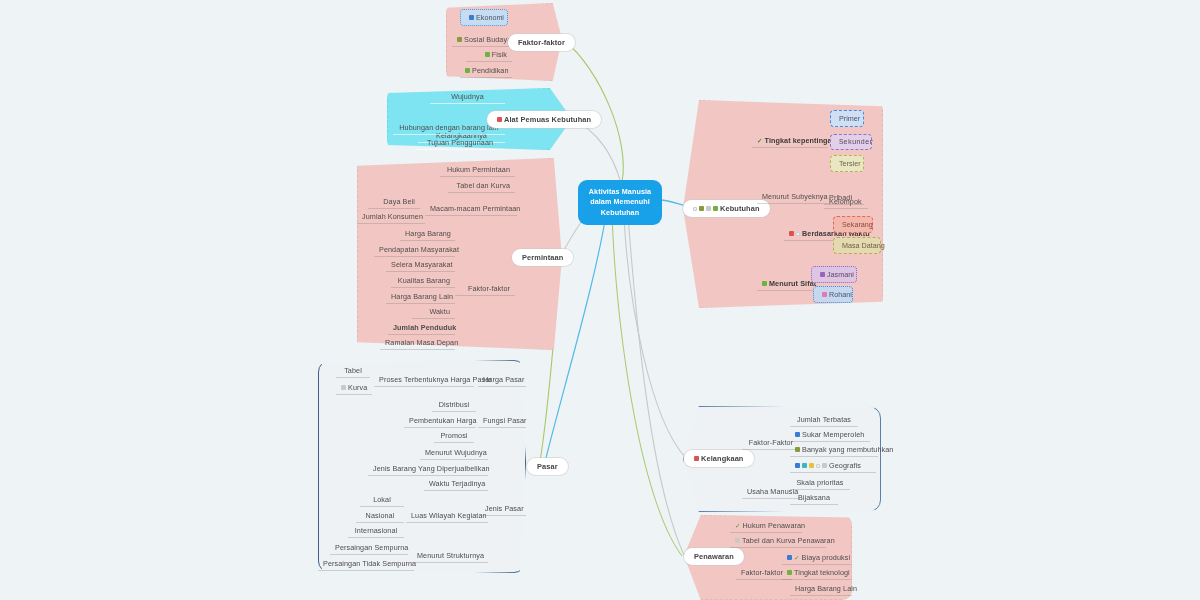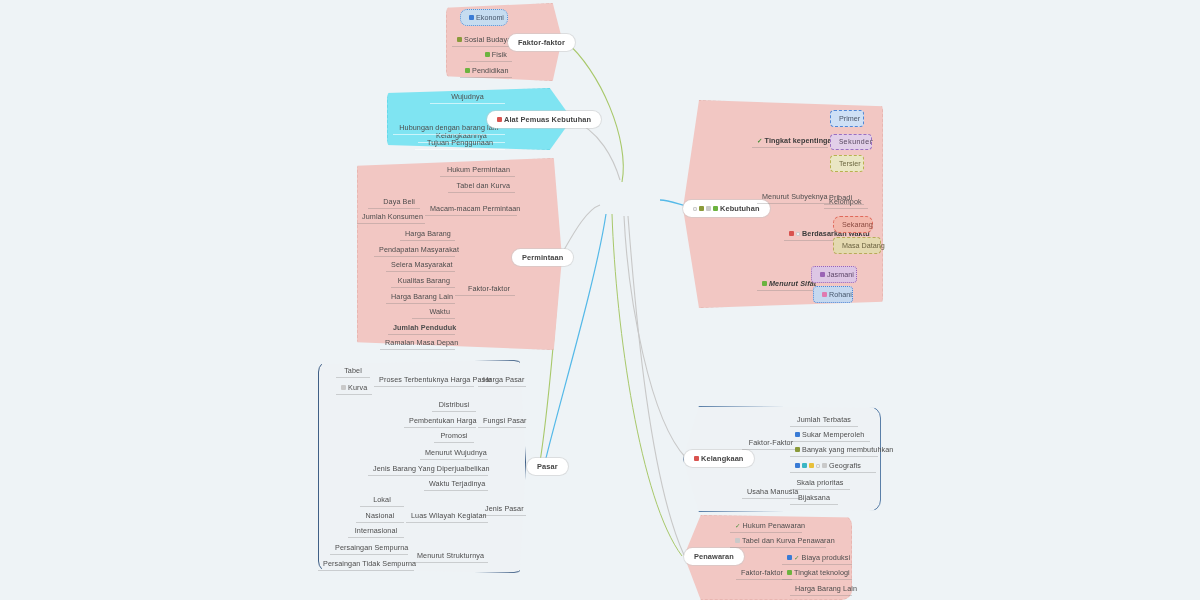--- a/index.html
+++ b/index.html
@@ -144,21 +144,21 @@
 
       <path d="M628,216 C636,320 650,480 684,555" stroke="#c8c8c8"></path>
 
       <path d="M612,214 C616,330 640,500 682,556" stroke="#a8c86a" stroke-width="1"></path>
     </g>
   </svg>
 
   <div class="blob" style="left:446px; top:3px; width:116px; height:78px;
               clip-path: polygon(0 6%,92% 0,100% 46%,92% 100%,0 94%);"></div>
 
-  <div class="badge b-ekonomi" style="left:460px; top:9px; width:48px;border-radius:7px;">
+  <div class="badge b-ekonomi" style="left:460px; top:9px; width:48px;">
     <span class="ic blue"></span><span>Ekonomi</span>
   </div>
   <div class="node leaf" style="left:452px; top:33px; width:60px;">
     <span class="ic olive"></span><span>Sosial Budaya</span>
   </div>
   <div class="node leaf" style="left:466px; top:48px; width:46px; text-align:right;">
     <span class="ic green"></span><span>Fisik</span>
   </div>
   <div class="node leaf" style="left:460px; top:64px; width:52px; text-align:right;">
     <span class="ic green"></span><span>Pendidikan</span>
@@ -192,20 +192,21 @@
   <div class="node leaf" style="left:386px; top:258px; width:69px; text-align:right;">Selera Masyarakat</div>
   <div class="node leaf" style="left:391px; top:274px; width:64px; text-align:right;">Kualitas Barang</div>
   <div class="node leaf" style="left:386px; top:290px; width:69px; text-align:right;">Harga Barang Lain</div>
   <div class="node leaf" style="left:412px; top:305px; width:43px; text-align:right;">Waktu</div>
   <div class="node leaf" style="left:388px; top:321px; width:67px; text-align:right;font-weight:bold;">Jumlah Penduduk</div>
   <div class="node leaf" style="left:380px; top:336px; width:75px; text-align:right;">Ramalan Masa Depan</div>
   <div class="node leaf" style="left:455px; top:282px; width:60px; text-align:right;">Faktor-faktor</div>
 
   <div class="chip" style="left:512px; top:249px;">Permintaan</div>
 
+  <div id="root" style="left:578px; top:180px;">Aktivitas Manusia dalam Memenuhi Kebutuhan</div>
 
   <div class="blob" style="left:683px; top:100px; width:200px; height:208px;
               clip-path: polygon(8% 0,100% 3%,100% 97%,8% 100%,0 52%);"></div>
 
   <div class="chip" style="left:683px; top:200px;">
     <span class="ic white"></span><span class="ic olive"></span><span class="ic grey"></span><span class="ic green"></span><span>Kebutuhan</span>
   </div>
 
   <div class="node leaf bold" style="left:752px; top:134px; width:76px; text-align:left;">
     <span class="ic check">✓</span><span>Tingkat kepentingan</span>
@@ -214,24 +215,24 @@
   <div class="badge b-sekunder" style="left:830px; top:134px; width:42px;">Sekunder</div>
   <div class="badge b-tersier" style="left:830px; top:155px; width:34px;">Tersier</div>
 
   <div class="node leaf" style="left:757px; top:190px; width:72px; text-align:left;">Menurut Subyeknya</div>
   <div class="node leaf" style="left:824px; top:179px; width:40px; text-align:left;margin-top:12px;">Pribadi</div>
   <div class="node leaf" style="left:824px; top:195px; width:44px; text-align:left;">Kelompok</div>
 
   <div class="node leaf bold" style="left:784px; top:227px; width:72px; text-align:right;">
     <span class="ic red"></span><span class="ic white"></span><span>Berdasarkan waktu</span>
   </div>
-  <div class="badge b-sekarang" style="left:833px; top:216px; width:40px;border-radius:7px;">Sekarang</div>
+  <div class="badge b-sekarang" style="left:833px; top:216px; width:40px;">Sekarang</div>
   <div class="badge b-masa-datang" style="left:833px; top:237px; width:48px; background:#e4d9b0; border:1.3px dashed #b9a95a; color:#6b6240;">Masa Datang</div>
 
-  <div class="node leaf bold" style="left:757px; top:277px; width:60px; text-align:left;font-style:italic;">
+  <div class="node leaf bold" style="left:757px; top:277px; width:60px; text-align:left;">
     <span class="ic green"></span><span>Menurut Sifat</span>
   </div>
   <div class="badge b-jasmani" style="left:811px; top:266px; width:46px;">
     <span class="ic purple"></span><span>Jasmani</span>
   </div>
   <div class="badge b-rohani" style="left:813px; top:286px; width:40px;">
     <span class="ic pink"></span><span>Rohani</span>
   </div>
 
   <div class="blob plain2" style="left:318px; top:360px; width:208px; height:213px;

